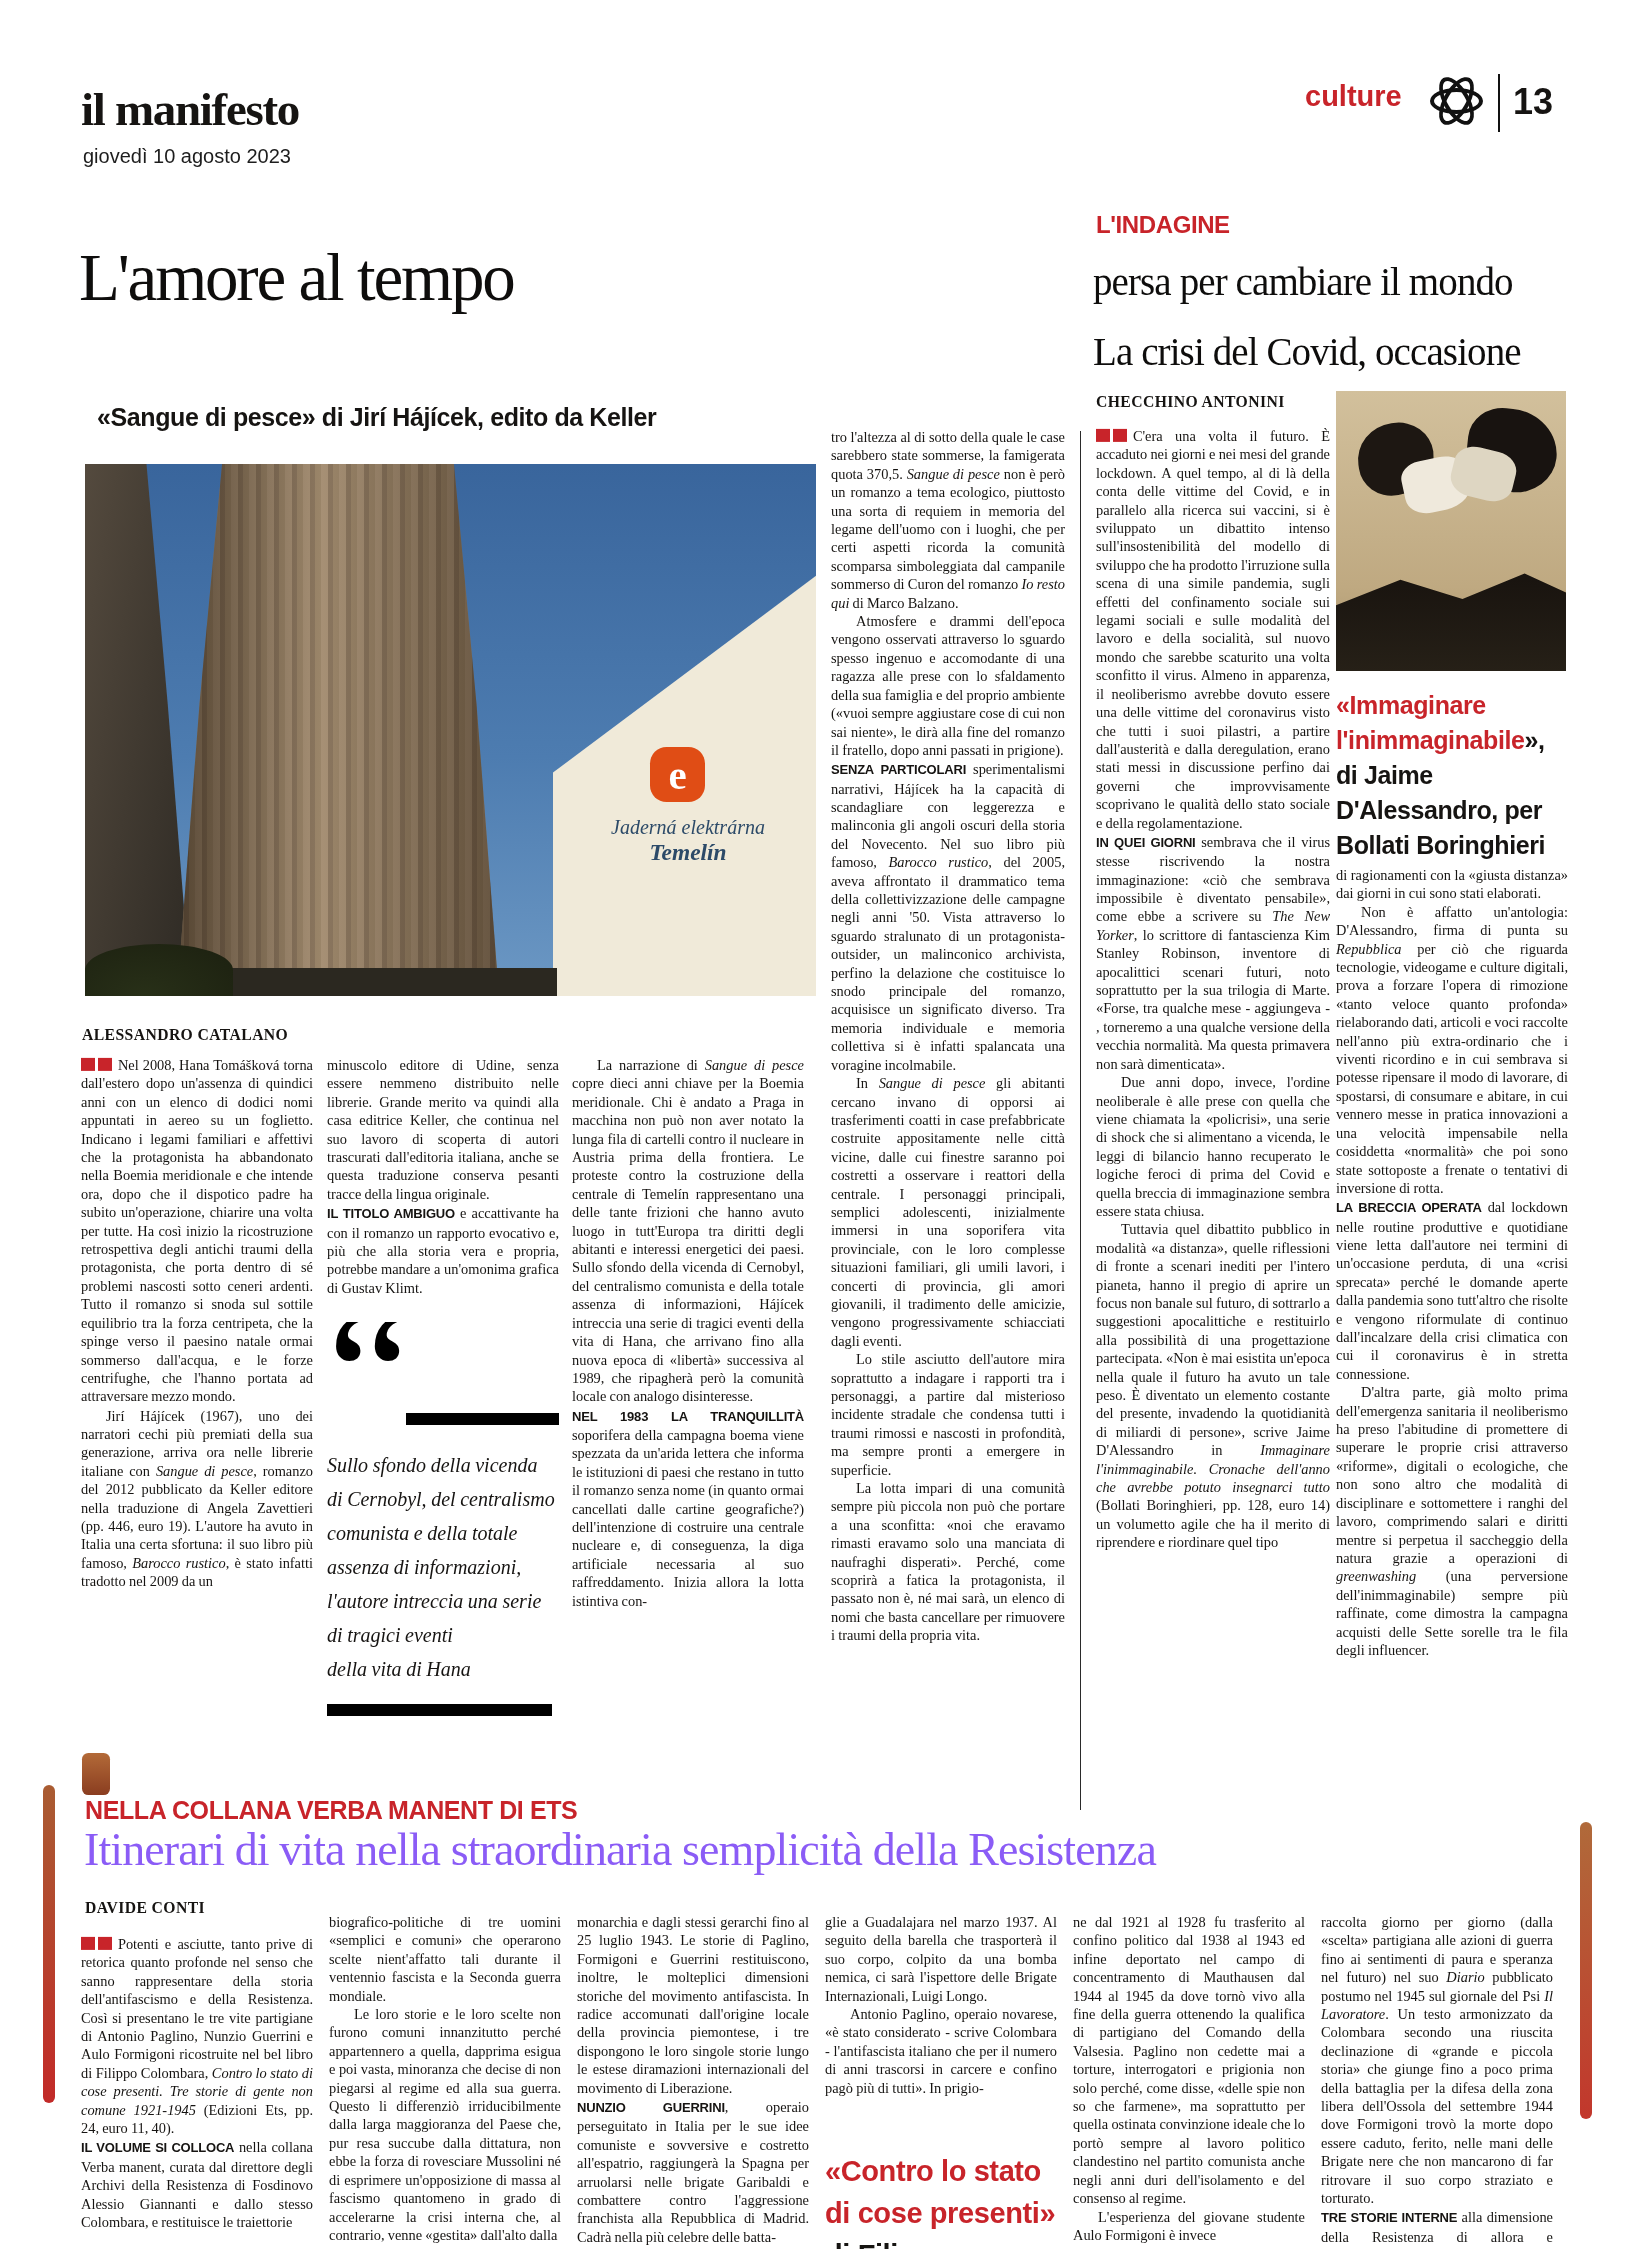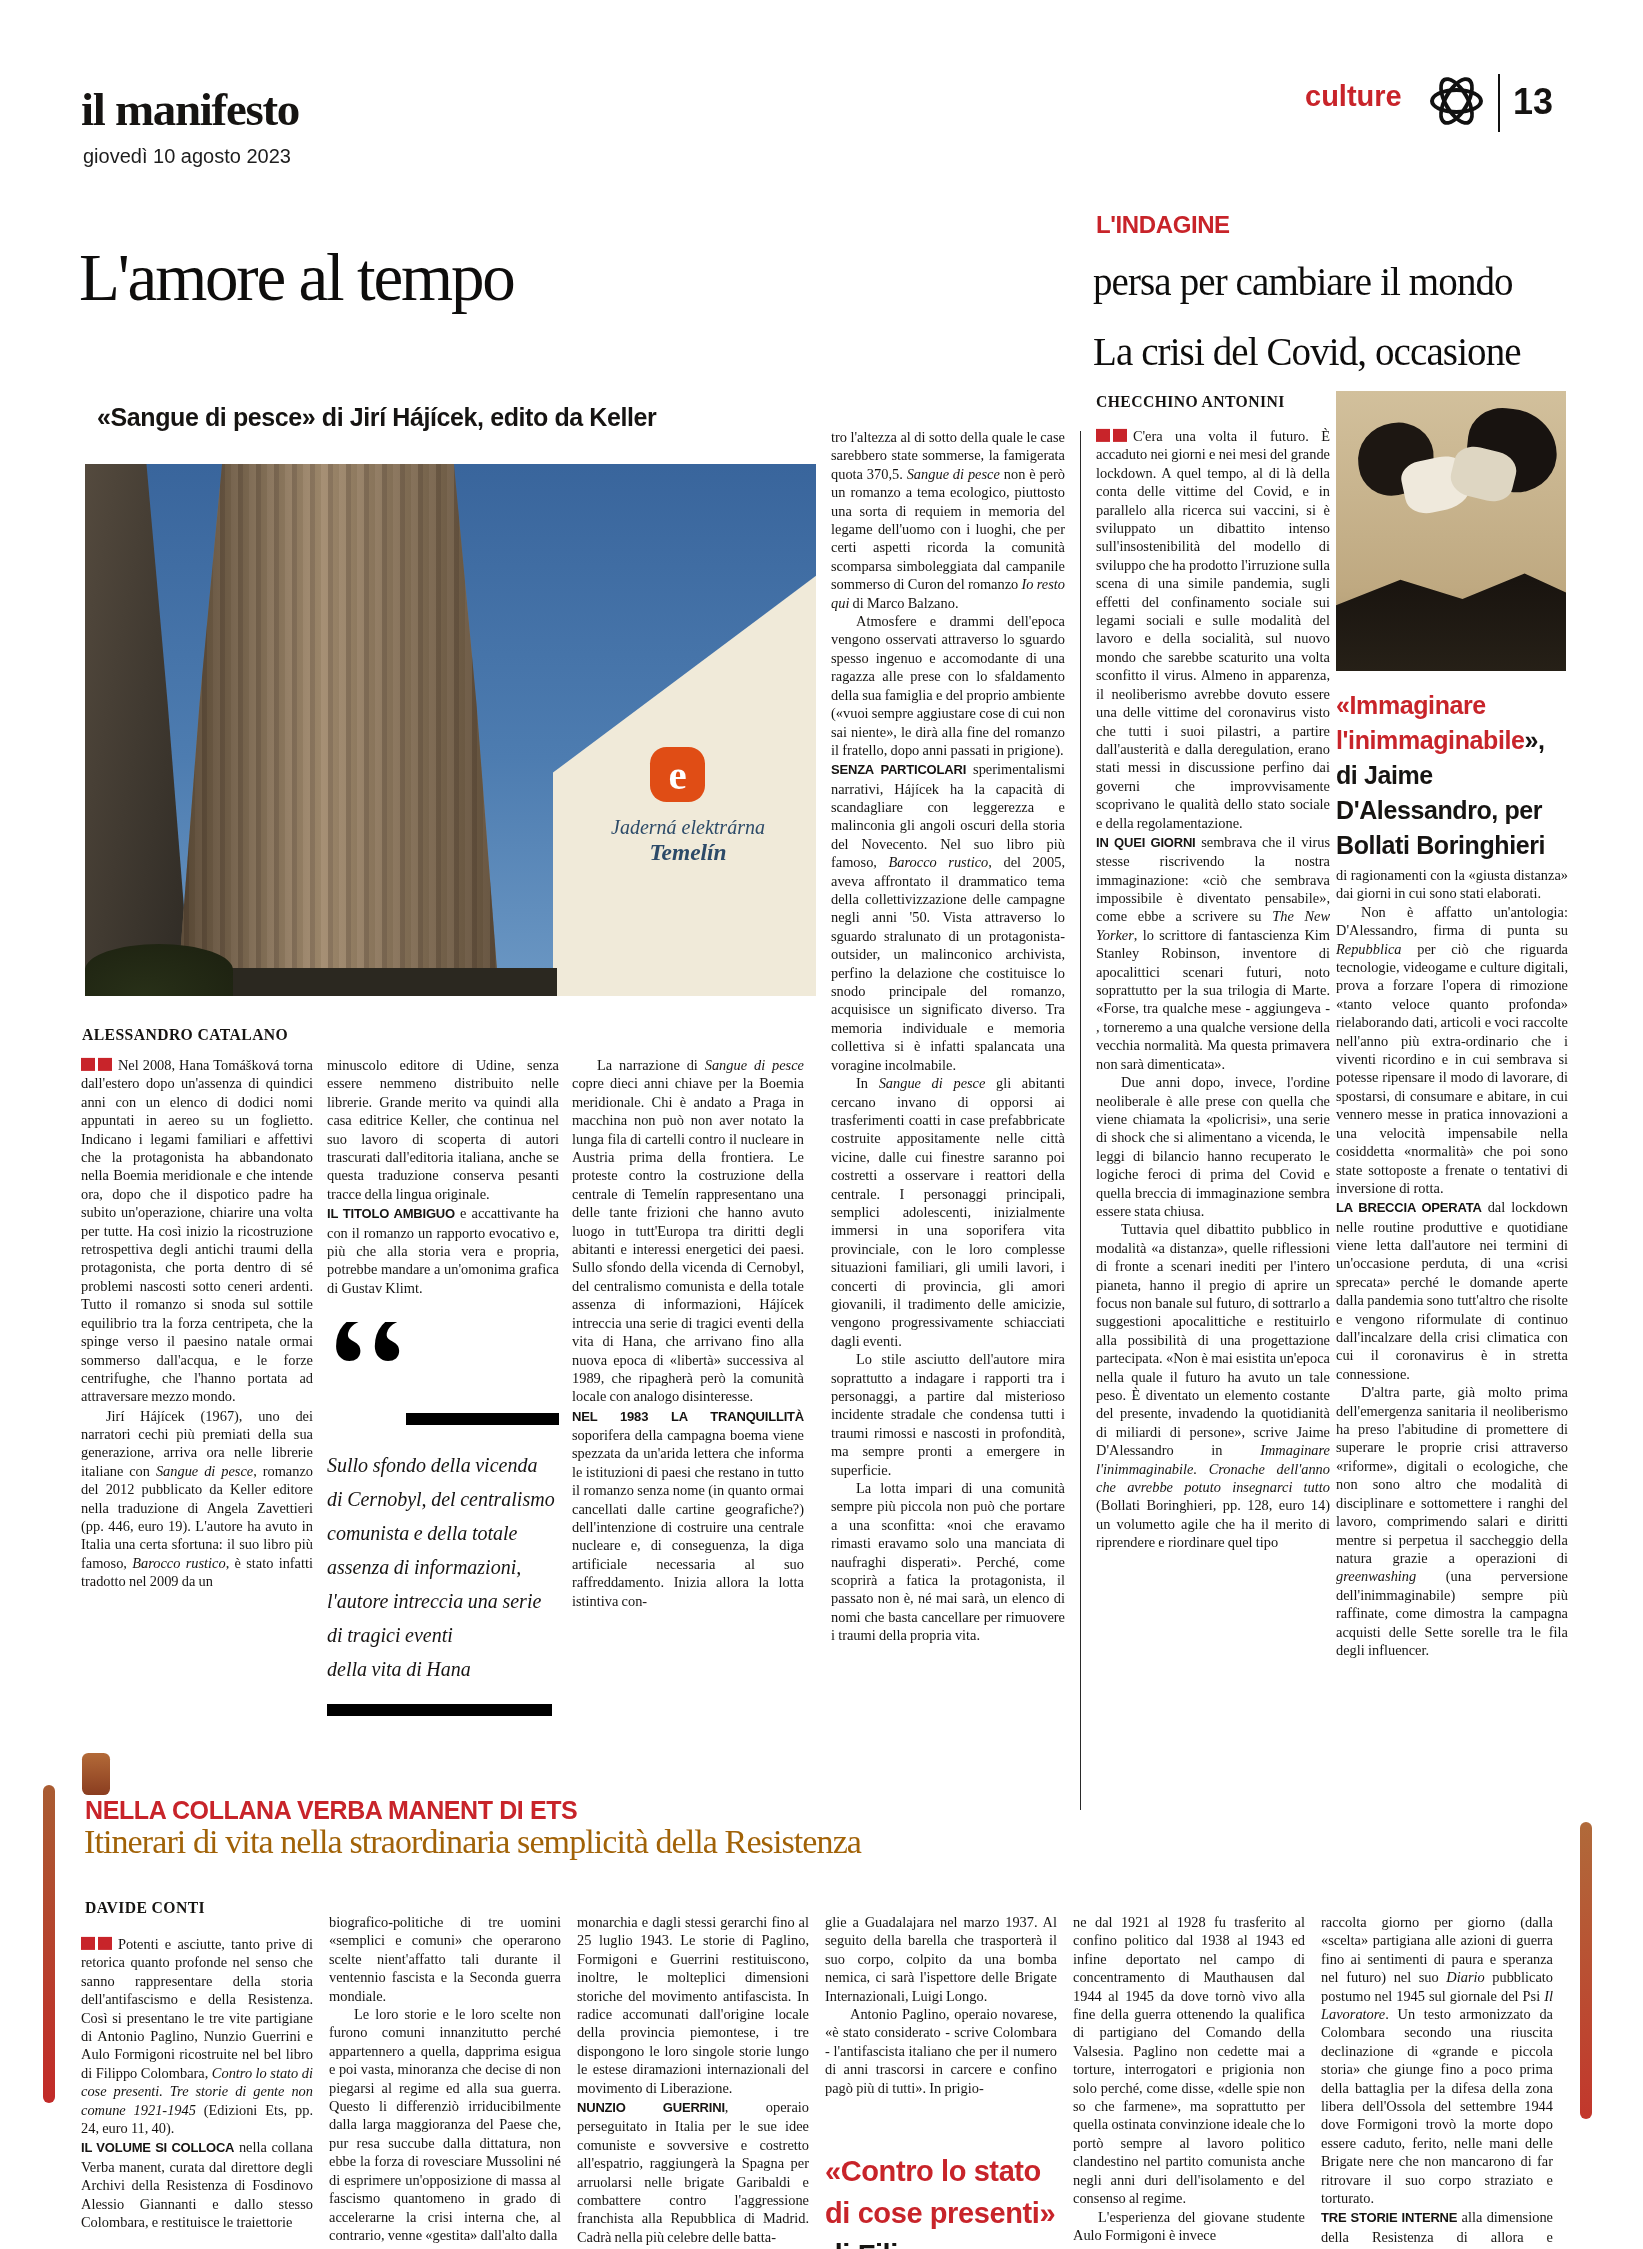--- a/index.html
+++ b/index.html
@@ -16,21 +16,21 @@
   .vdiv{width:1.8px;background:#111;}
   
   .atom{width:52px;height:52px;}
   .atom .orb{position:absolute;left:3.6px;top:3.6px;width:45px;height:18px;border:4px solid #111;border-radius:50%;top:17px;}
   .atom .o2{transform:rotate(60deg);}
   .atom .o3{transform:rotate(120deg);}
   
   .main-headline{font-size:67px;line-height:73px;letter-spacing:-2.2px;color:#0e0d0c;}
   .sub-headline{font-size:25px;font-weight:bold;letter-spacing:-0.4px;margin-left:16px;}
   .ind-headline{font-size:39px;line-height:70px;letter-spacing:-0.9px;color:#0e0d0c;}
-  .res-headline{font-size:34px;letter-spacing:-0.9px;color:#a16207;white-space:nowrap;text-align:right;}
+  .res-headline{font-size:46px;letter-spacing:-0.9px;color:#8b5cf6;white-space:nowrap;text-align:right;}
   .kicker{font-weight:bold;font-family:"Liberation Sans",sans-serif;color:#c8242a;letter-spacing:-0.4px;}
   .byline{font-size:15.7px;font-weight:bold;letter-spacing:0.4px;}
   
   .col{font-size:14.4px;line-height:18.4px;text-align:justify;overflow:hidden;word-spacing:-0.4px;}
   .col p{margin:0;}
   .col p.ind{text-indent:25px;}
   .col p.sp{margin-top:0.9px;}
   b.lead{font-family:"Liberation Sans",sans-serif;font-size:13px;letter-spacing:-0.2px;}
   .sqr{display:inline-block;width:13.5px;height:13.5px;background:#c8242a;margin-right:3.6px;vertical-align:baseline;transform:translateY(0.9px);}
   .sqr+.sqr{margin-right:6.3px;}

